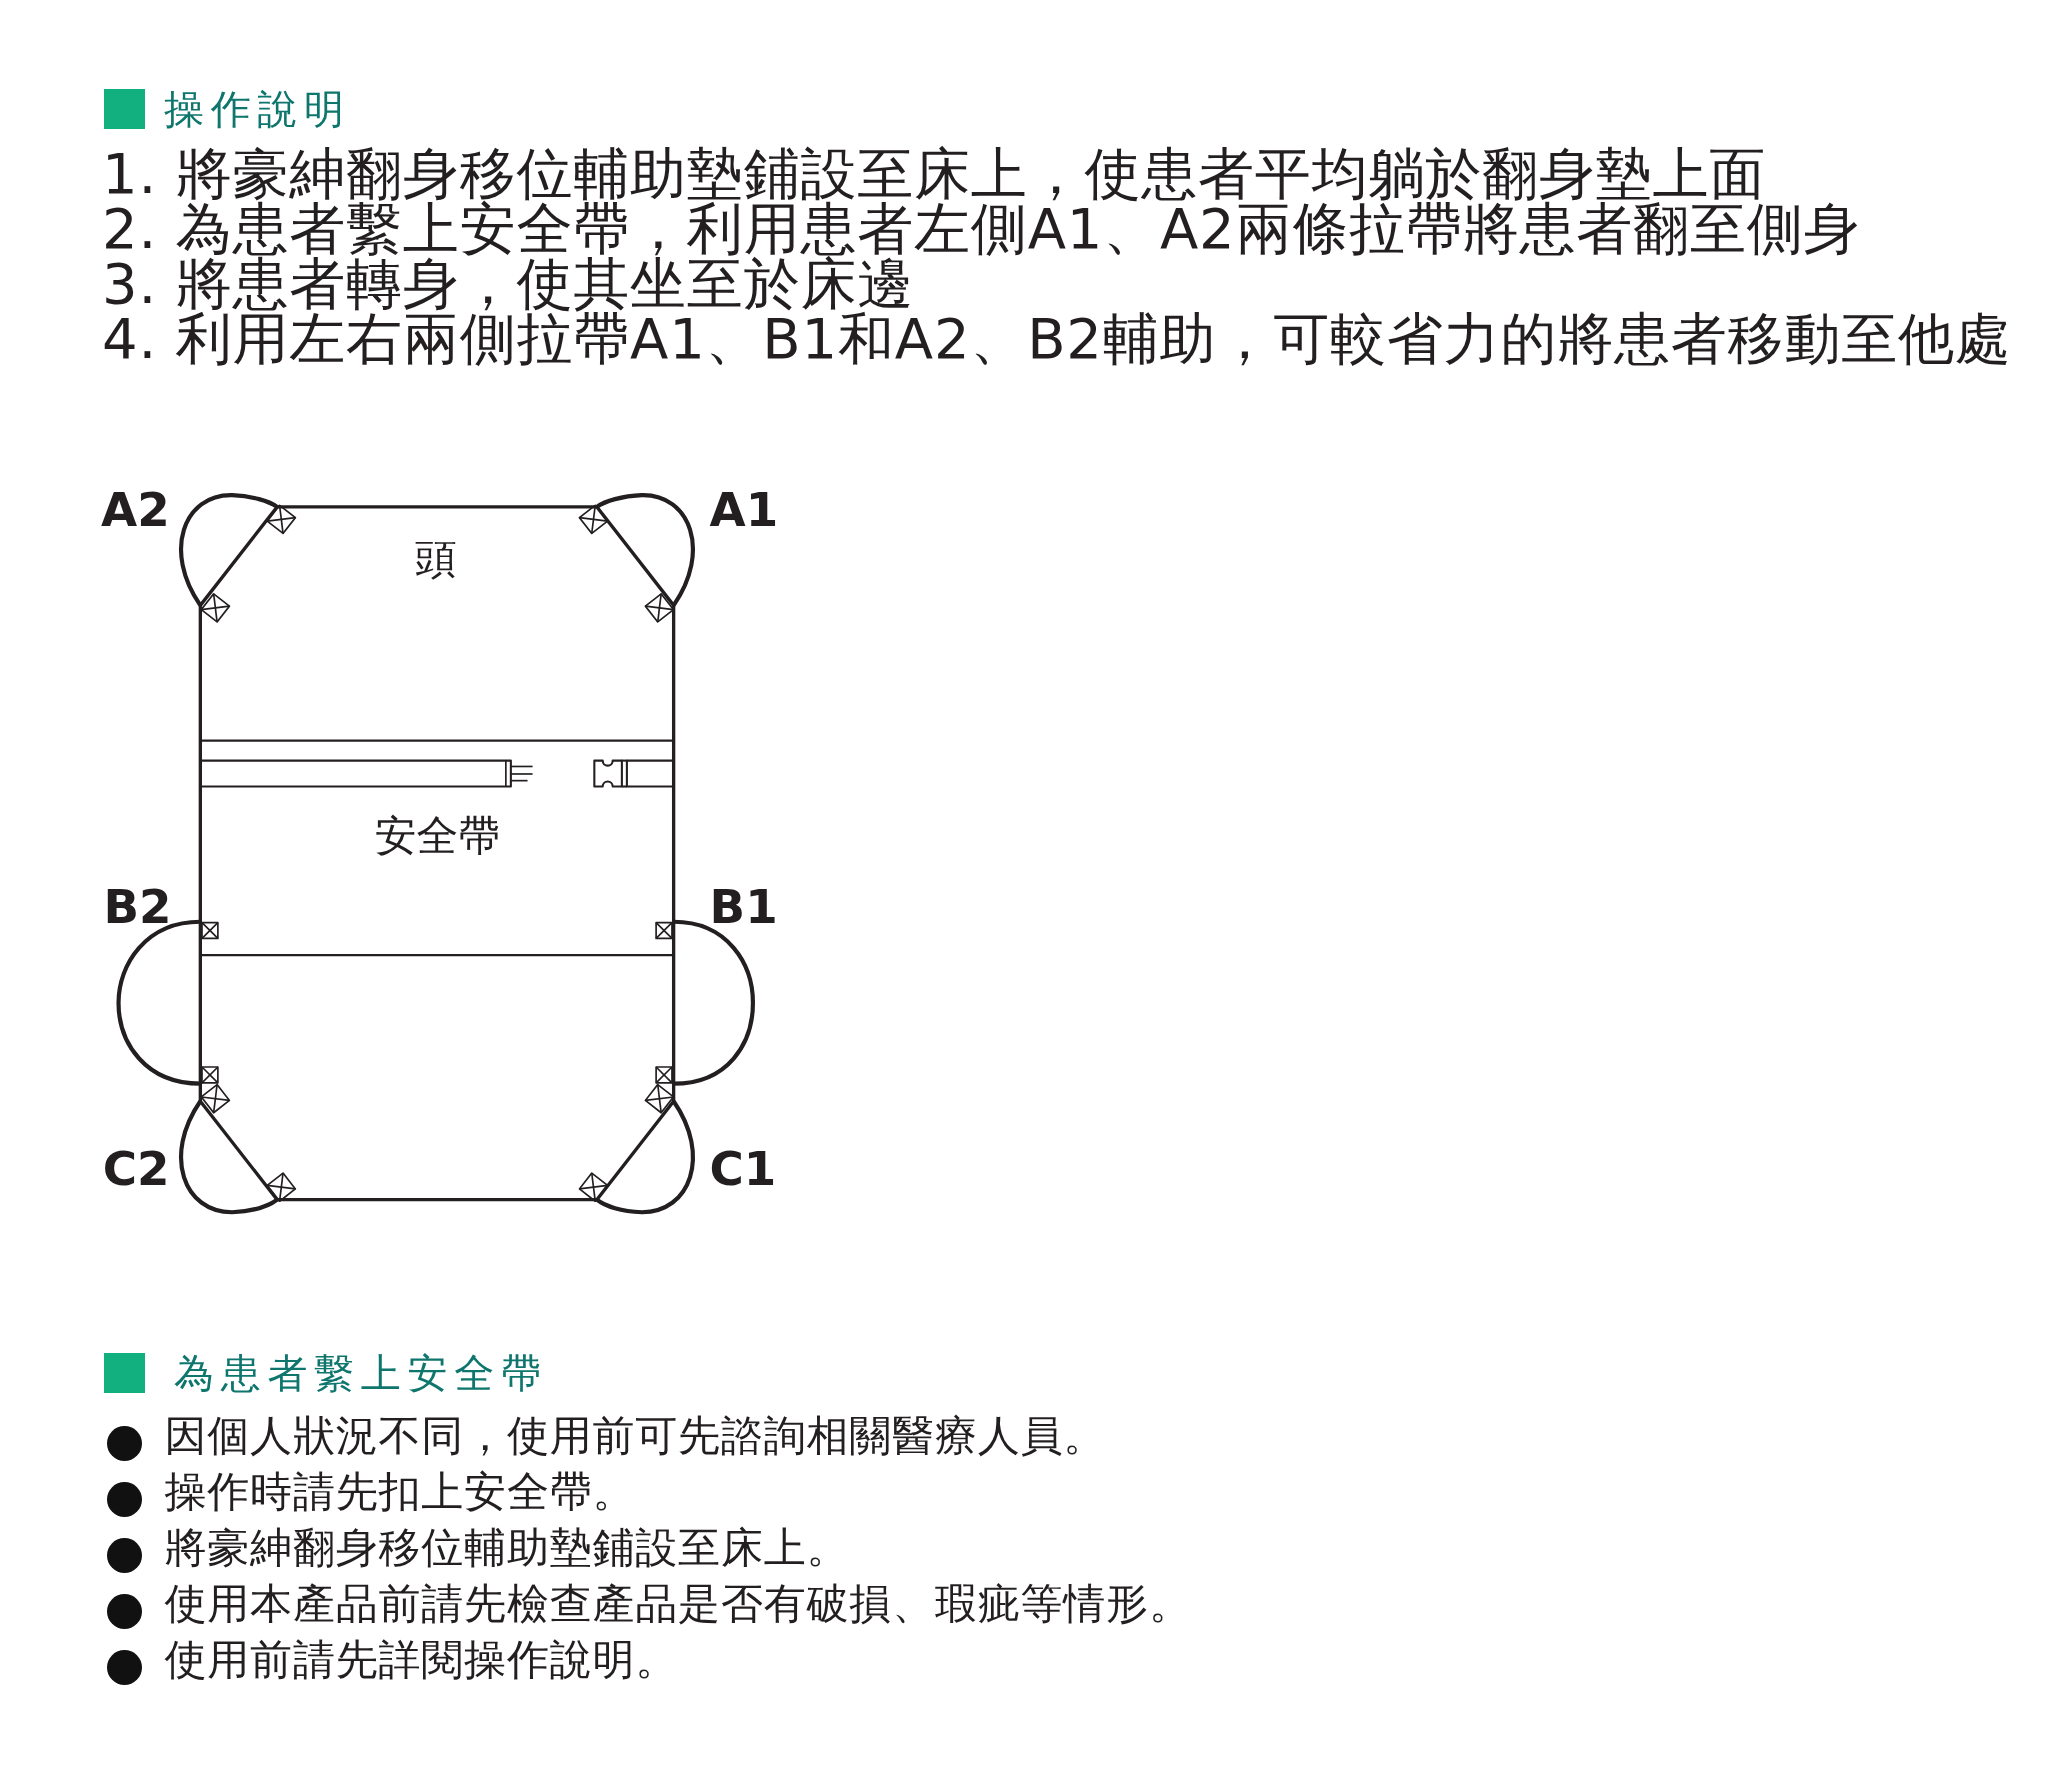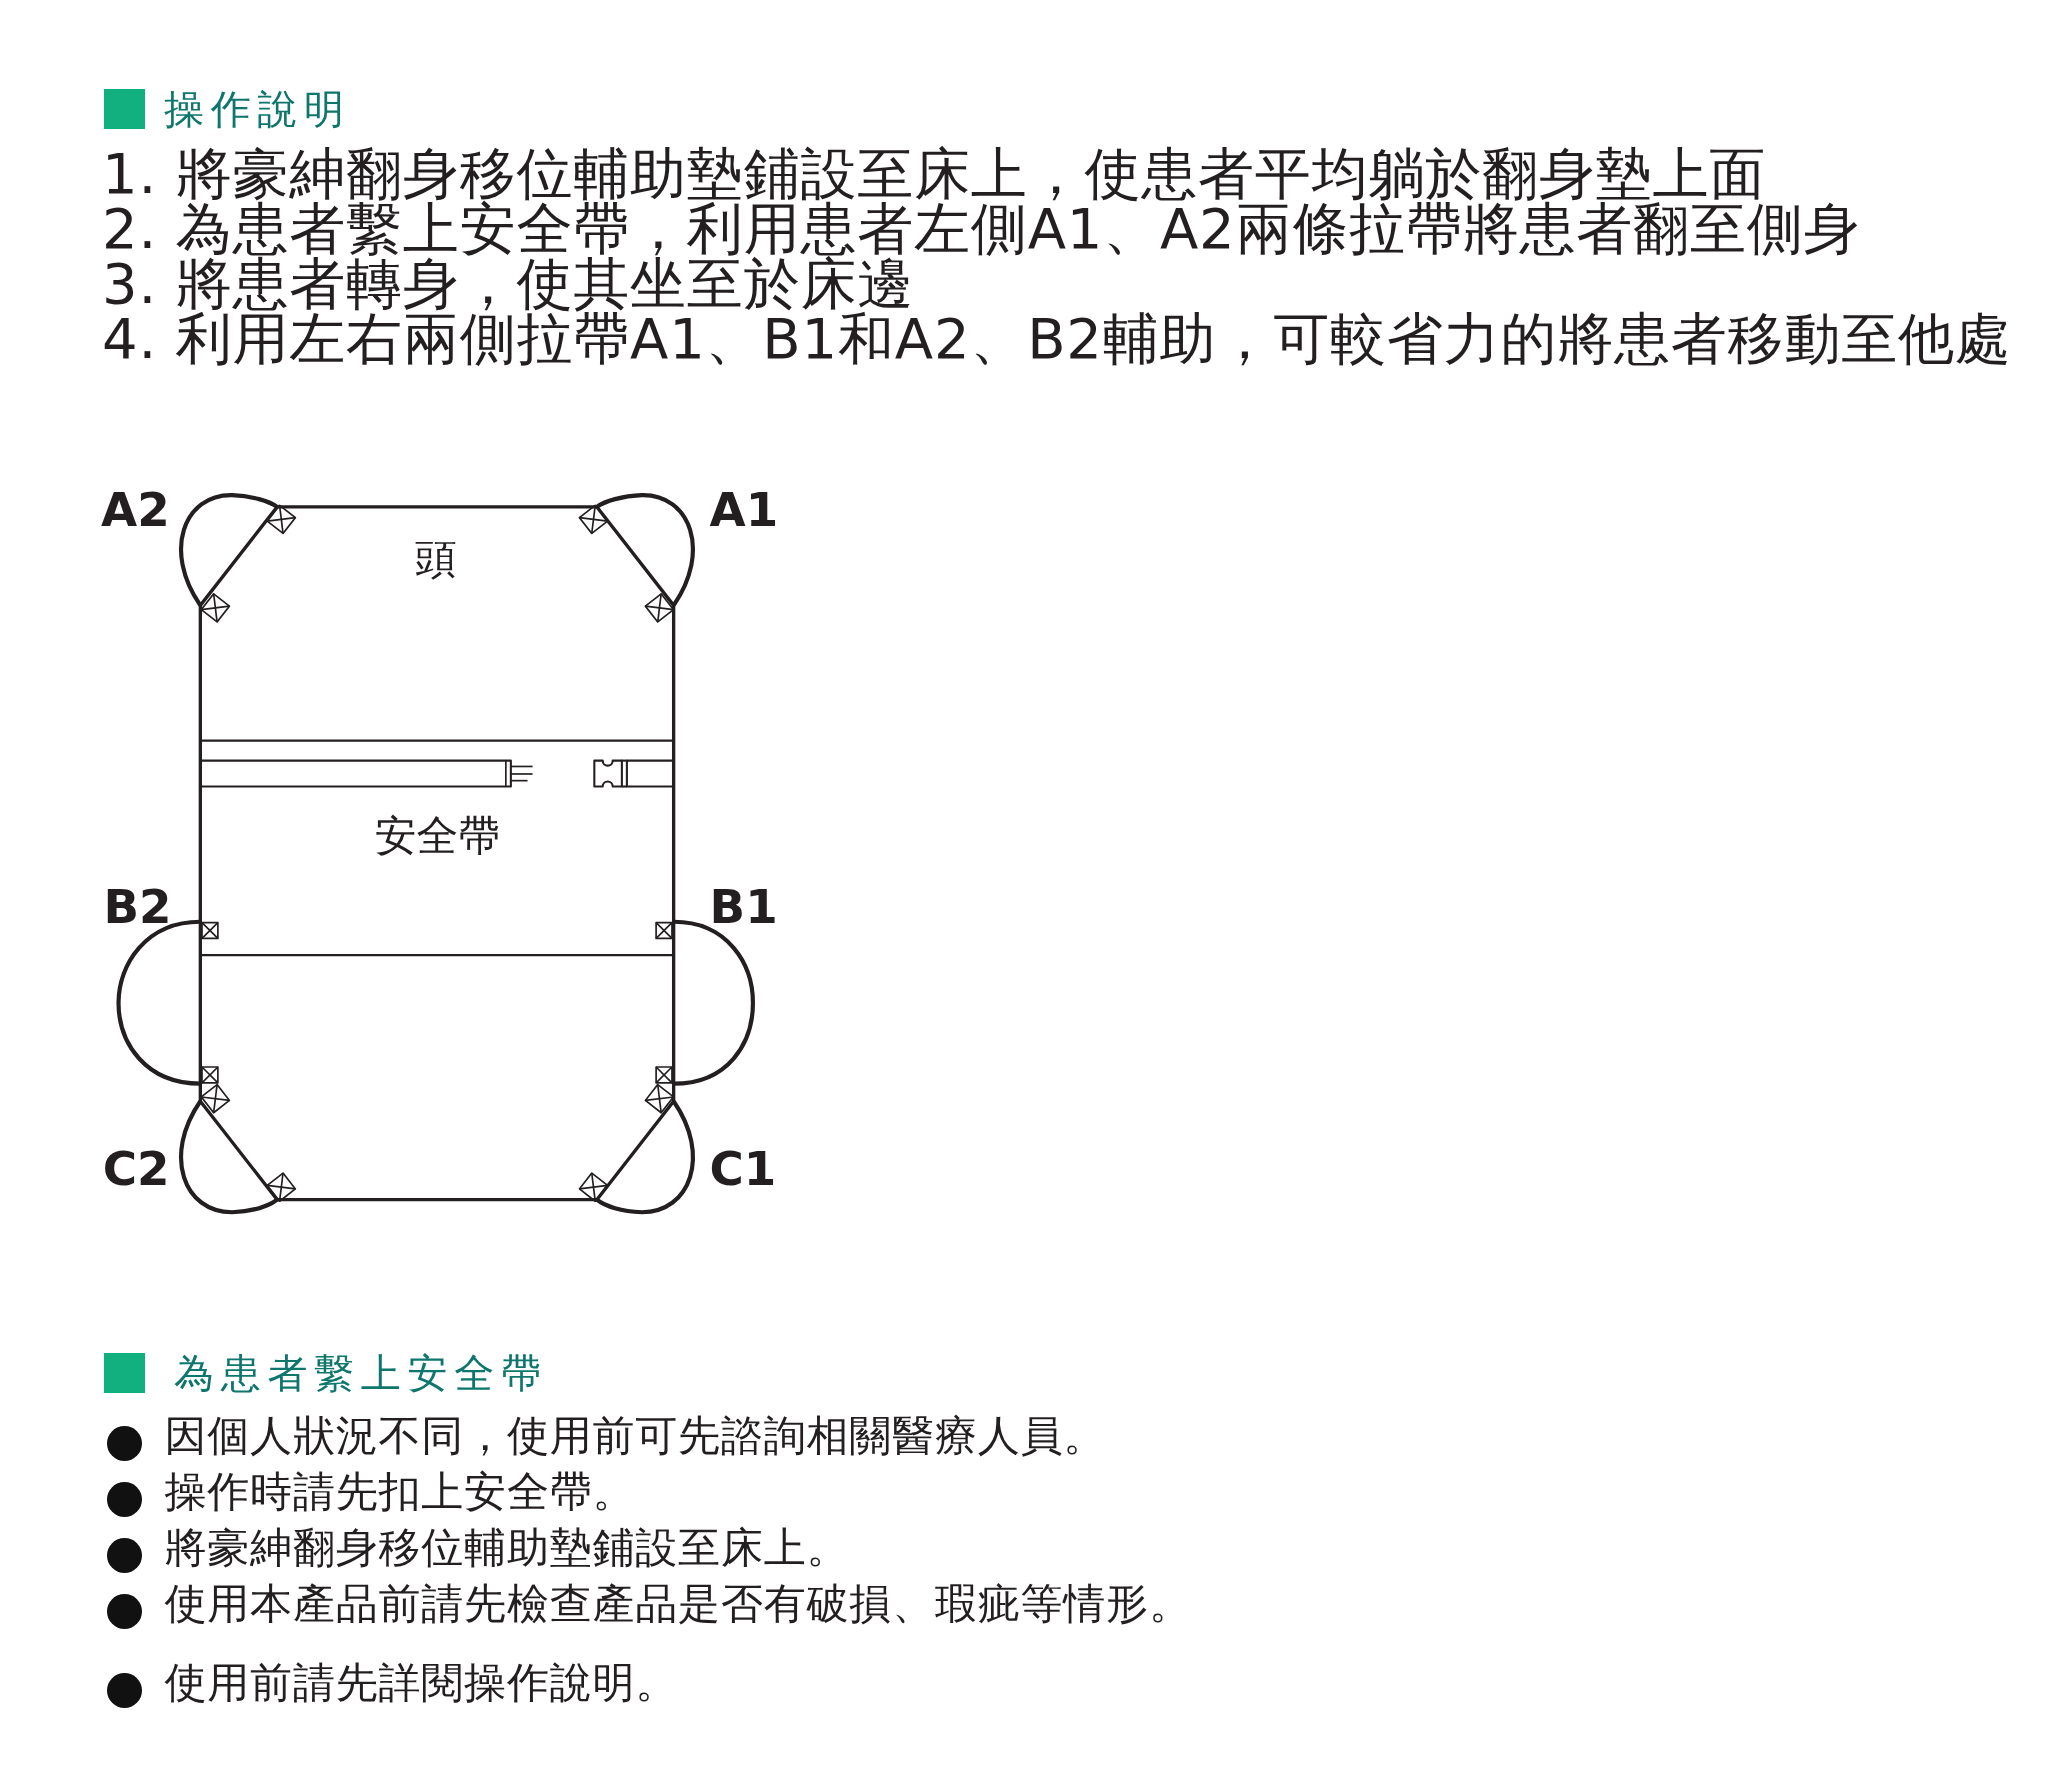--- a/index.html
+++ b/index.html
@@ -146,17 +146,17 @@
   <span class="bullet-text">操作時請先扣上安全帶。</span>
 </div>
 <div class="bullet-row" style="top:1523px;">
   <span class="bullet-dot"></span>
   <span class="bullet-text">將豪紳翻身移位輔助墊鋪設至床上。</span>
 </div>
 <div class="bullet-row" style="top:1579px;font-family:Liberation Serif, serif;">
   <span class="bullet-dot"></span>
   <span class="bullet-text">使用本產品前請先檢查產品是否有破損、瑕疵等情形。</span>
 </div>
-<div class="bullet-row" style="top:1635px;margin-top:23px;">
+<div class="bullet-row" style="top:1635px;">
   <span class="bullet-dot"></span>
   <span class="bullet-text">使用前請先詳閱操作說明。</span>
 </div>
 
 
 </body></html>

